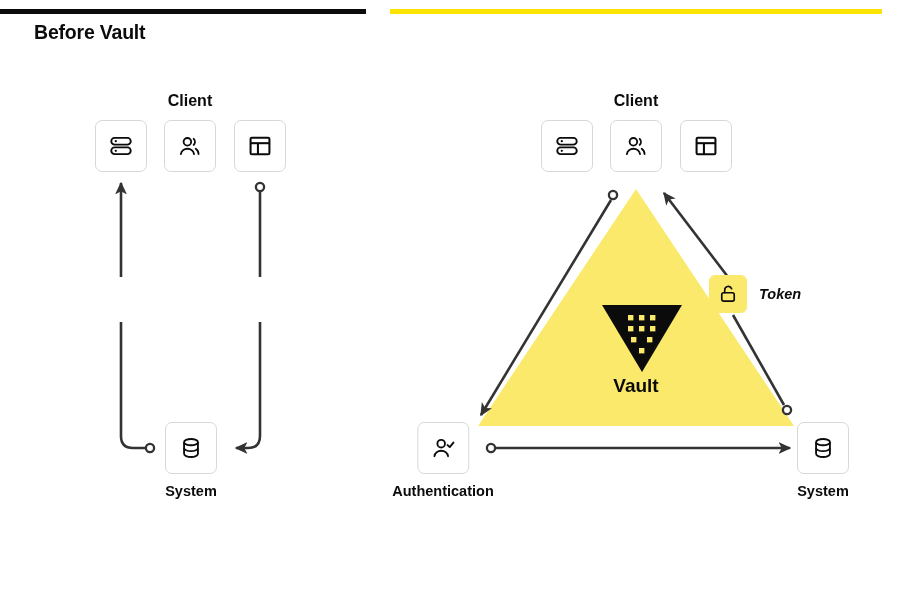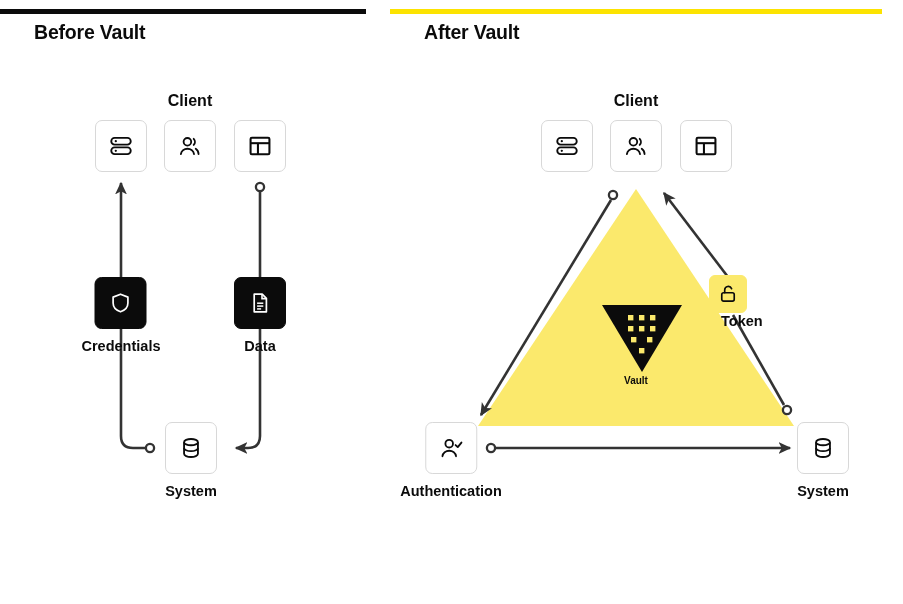--- a/index.html
+++ b/index.html
@@ -86,36 +86,38 @@
     font-size: 14.5px;
     font-weight: 700;
     color: #0b0b0b;
     white-space: nowrap;
   }
 
   
   .chip {
     position: absolute;
     display: flex;
-    flex-direction: column;
+    flex-direction: row;
+    align-items: center;
+    font-style: italic;
   }
   .chip .node-box { width: 38px; height: 38px; border-radius: 6px; }
   .chip .chip-label {
     margin-left: 12px;
     font-size: 14.5px;
     font-weight: 700;
     color: #0b0b0b;
     white-space: nowrap;
   }
 
   
   .vault-caption {
     position: absolute;
     transform: translateX(-50%);
-    font-size: 10px;
+    font-size: 19px;
     font-weight: 700;
     color: #0b0b0b;
     white-space: nowrap;
   }
 
   svg { display: block; overflow: visible; }
   .edge-layer {
     position: absolute;
     top: 0; left: 0;
     width: 100%;
@@ -184,58 +186,37 @@
   <div class="node" style="left:260px; top:120px;">
     <div class="node-box light">
       <svg width="26" height="26" viewBox="0 0 24 24">
         <rect x="3.3" y="4.3" width="17.4" height="15.4" rx="1.2" fill="none" stroke="#0b0b0b" stroke-width="1.9"></rect>
         <line x1="3.3" y1="9.4" x2="20.7" y2="9.4" stroke="#0b0b0b" stroke-width="1.9"></line>
         <line x1="10.1" y1="9.4" x2="10.1" y2="19.7" stroke="#0b0b0b" stroke-width="1.9"></line>
       </svg>
     </div>
   </div>
 
-  <div class="node" style="left:121px; top:277px;">
-    <div class="node-box dark">
-      <svg width="24" height="24" viewBox="0 0 24 24">
-        <path d="M 12 3.2 L 19.4 6.1 L 19.4 12 c 0 4.7 -3.3 7.4 -7.4 8.8 c -4.1 -1.4 -7.4 -4.1 -7.4 -8.8 L 4.6 6.1 Z" fill="none" stroke="#ffffff" stroke-width="1.7" stroke-linejoin="round"></path>
-      </svg>
-    </div>
-    <div class="node-label">Credentials</div>
-  </div>
-
-  <div class="node" style="left:260px; top:277px;">
-    <div class="node-box dark">
-      <svg width="24" height="24" viewBox="0 0 24 24">
-        <path d="M 6.2 3.2 L 14.2 3.2 L 18.4 7.4 L 18.4 20.8 L 6.2 20.8 Z" fill="none" stroke="#ffffff" stroke-width="1.7" stroke-linejoin="round"></path>
-        <path d="M 14.0 3.4 L 14.0 7.6 L 18.2 7.6" fill="none" stroke="#ffffff" stroke-width="1.6"></path>
-        <line x1="9.1" y1="12.2" x2="15.3" y2="12.2" stroke="#ffffff" stroke-width="1.5"></line>
-        <line x1="9.1" y1="15.1" x2="15.3" y2="15.1" stroke="#ffffff" stroke-width="1.5"></line>
-        <line x1="9.1" y1="17.9" x2="13.1" y2="17.9" stroke="#ffffff" stroke-width="1.5"></line>
-      </svg>
-    </div>
-    <div class="node-label">Data</div>
-  </div>
+
 
   <div class="node" style="left:191px; top:422px;">
     <div class="node-box light">
       <svg width="26" height="26" viewBox="0 0 24 24">
         <ellipse cx="12" cy="6.6" rx="6.4" ry="2.9" fill="none" stroke="#0b0b0b" stroke-width="1.7"></ellipse>
         <path d="M 5.6 6.6 L 5.6 17.4 c 0 1.6 2.9 2.9 6.4 2.9 s 6.4 -1.3 6.4 -2.9 L 18.4 6.6" fill="none" stroke="#0b0b0b" stroke-width="1.7"></path>
         <path d="M 5.6 12 c 0 1.6 2.9 2.9 6.4 2.9 s 6.4 -1.3 6.4 -2.9" fill="none" stroke="#0b0b0b" stroke-width="1.7"></path>
       </svg>
     </div>
     <div class="node-label">System</div>
   </div>
 </div>
 
 <div class="panel" id="panel-after">
 
   <div class="panel-rule" style="background:#FCE300;"></div>
-  <div class="panel-title">After Vault</div>
 
   <div class="group-label" style="left:246px; top:92px;">Client</div>
 
   <svg class="edge-layer" width="492" height="604" viewBox="0 0 492 604">
     <defs>
       <marker id="arrowA" viewBox="0 0 10 10" refX="8.5" refY="5" markerWidth="5.2" markerHeight="5.2" orient="auto-start-reverse">
         <path d="M 0 0.6 L 9.5 5 L 0 9.4 L 2.4 5 Z" fill="#333333"></path>
       </marker>
     </defs>
 
@@ -310,21 +291,21 @@
   <div class="chip" style="left:319px; top:275px;">
     <div class="node-box accent">
       <svg width="22" height="22" viewBox="0 0 24 24">
         <rect x="5.2" y="10.6" width="13.6" height="9.2" rx="2" fill="none" stroke="#0b0b0b" stroke-width="1.8"></rect>
         <path d="M 8.4 10.6 L 8.4 7.6 a 3.9 3.9 0 0 1 7.5 -1.4" fill="none" stroke="#0b0b0b" stroke-width="1.8" stroke-linecap="round"></path>
       </svg>
     </div>
     <div class="chip-label">Token</div>
   </div>
 
-  <div class="node" style="left:61px; top:422px;">
+  <div class="node" style="left:53px; top:422px;">
     <div class="node-box light">
       <svg width="26" height="26" viewBox="0 0 24 24">
         <circle cx="10.1" cy="8.0" r="3.5" fill="none" stroke="#0b0b0b" stroke-width="1.7"></circle>
         <path d="M 3.9 19.6 a 6.3 5.8 0 0 1 12.5 0" fill="none" stroke="#0b0b0b" stroke-width="1.7" stroke-linecap="round"></path>
         <path d="M 16.0 9.3 L 18.0 11.2 L 21.4 7.0" fill="none" stroke="#0b0b0b" stroke-width="1.7" stroke-linecap="round" stroke-linejoin="round"></path>
       </svg>
     </div>
     <div class="node-label">Authentication</div>
   </div>
 

